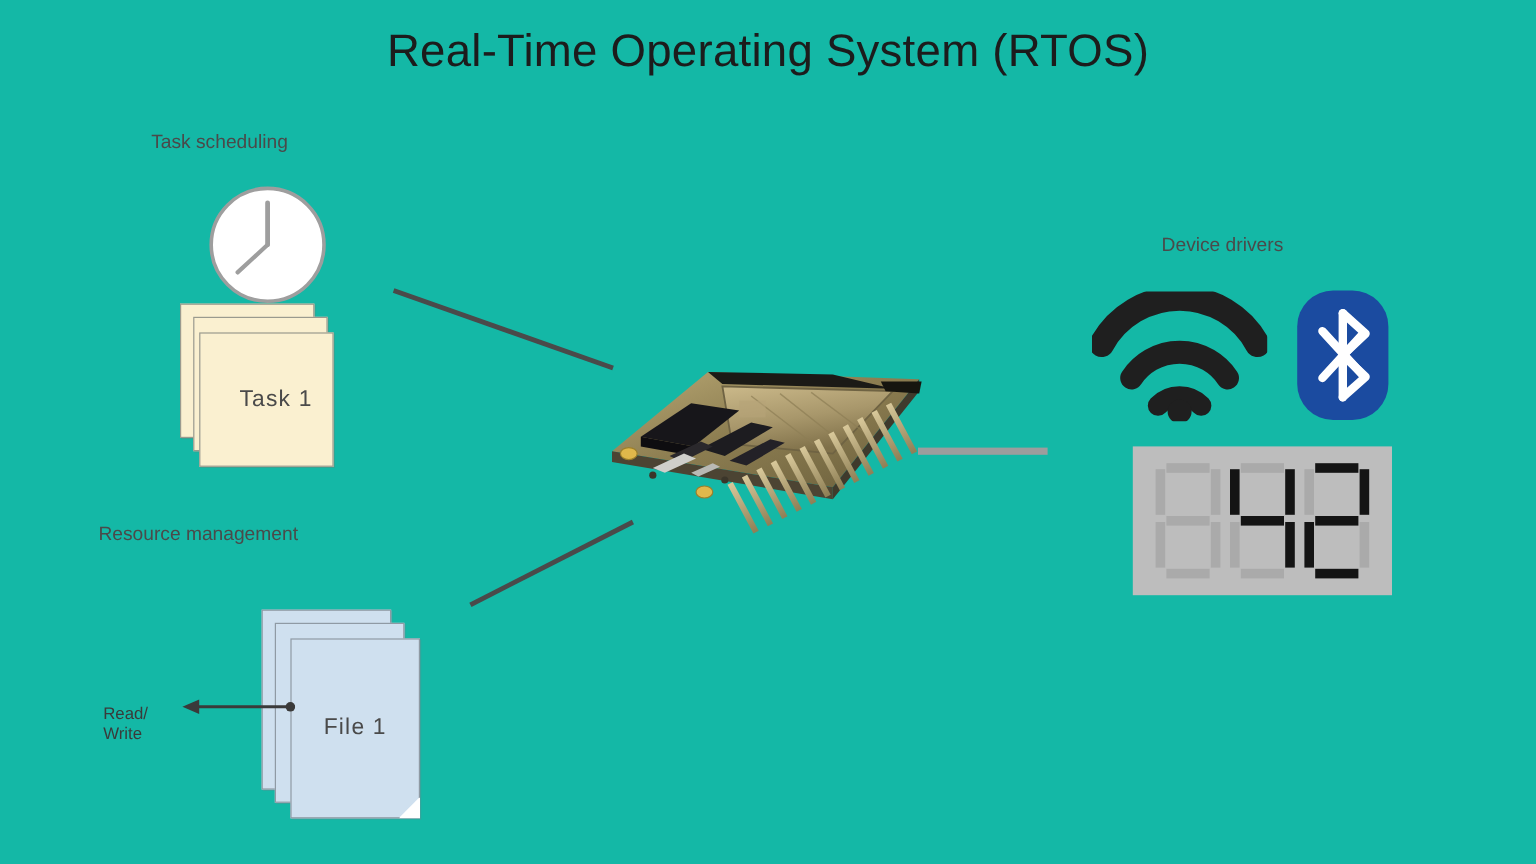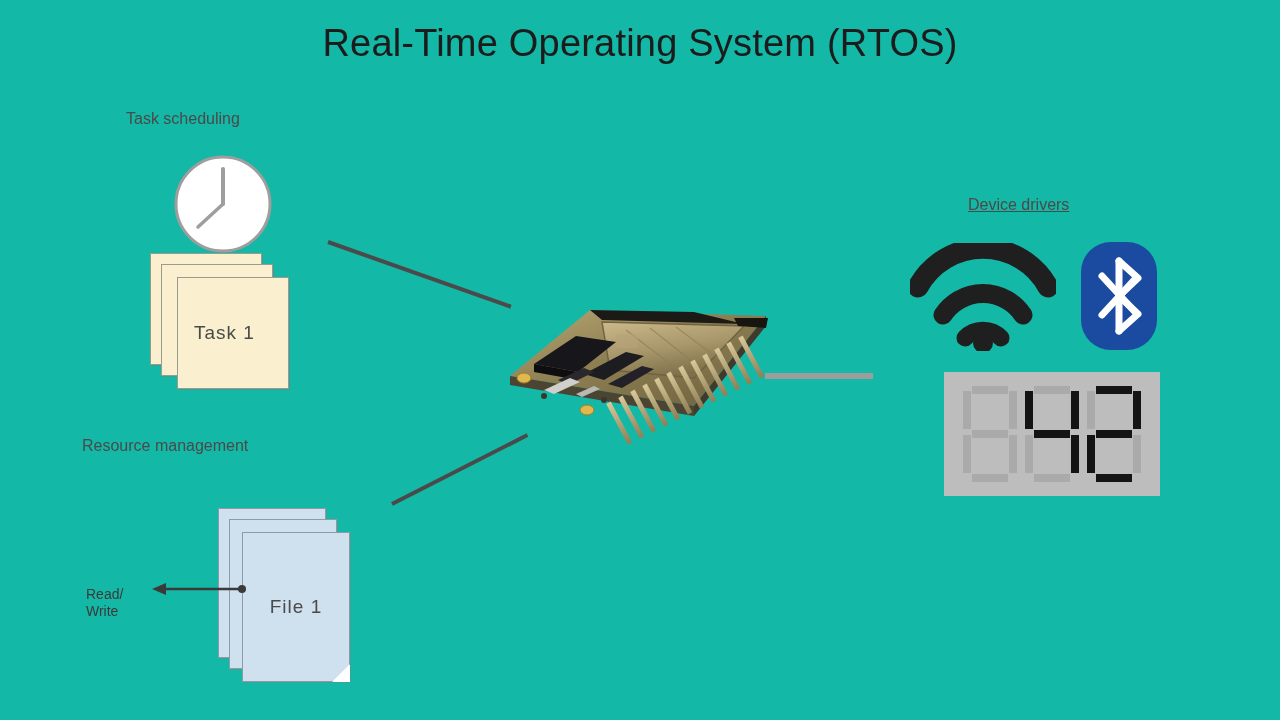--- a/index.html
+++ b/index.html
@@ -31,21 +31,21 @@
 
   
   .section-label {
     position: absolute;
     font-size: 16px;
     color: #4a4a4a;
     white-space: nowrap;
   }
   #label-task-scheduling { left: 126px; top: 110px; }
   #label-resource-management { left: 82px; top: 437px; }
-  #label-device-drivers { left: 968px; top: 196px; text-decoration: underline; }
+  #label-device-drivers { left: 968px; top: 196px; }
 
   
   #clock-icon {
     position: absolute;
     left: 172px; top: 153px;
     width: 102px; height: 102px;
   }
 
   
   #task-stack {
@@ -56,22 +56,22 @@
   .task-card {
     position: absolute;
     width: 112px; height: 112px;
     background: #faf0d0;
     border: 1px solid #9a9a8e;
     box-shadow: 1px 1px 0 rgba(120,120,110,.35);
   }
   #task-card-3 { left: 0;   top: 0;  }
   #task-card-2 { left: 11px; top: 11px; }
   #task-card-1 {
-    left: 27px; top: 24px;
-    display: flex; align-items: center;  padding-left: 16px;
+    left: 16px; top: 24px;
+    display: flex; align-items: center; justify-content: center; padding-left: 16px;
   }
   #task-card-label {
     font-size: 19px;
     color: #4a4a4a;
     letter-spacing: 1px;
   }
 
   
   #file-stack {
     position: absolute;

